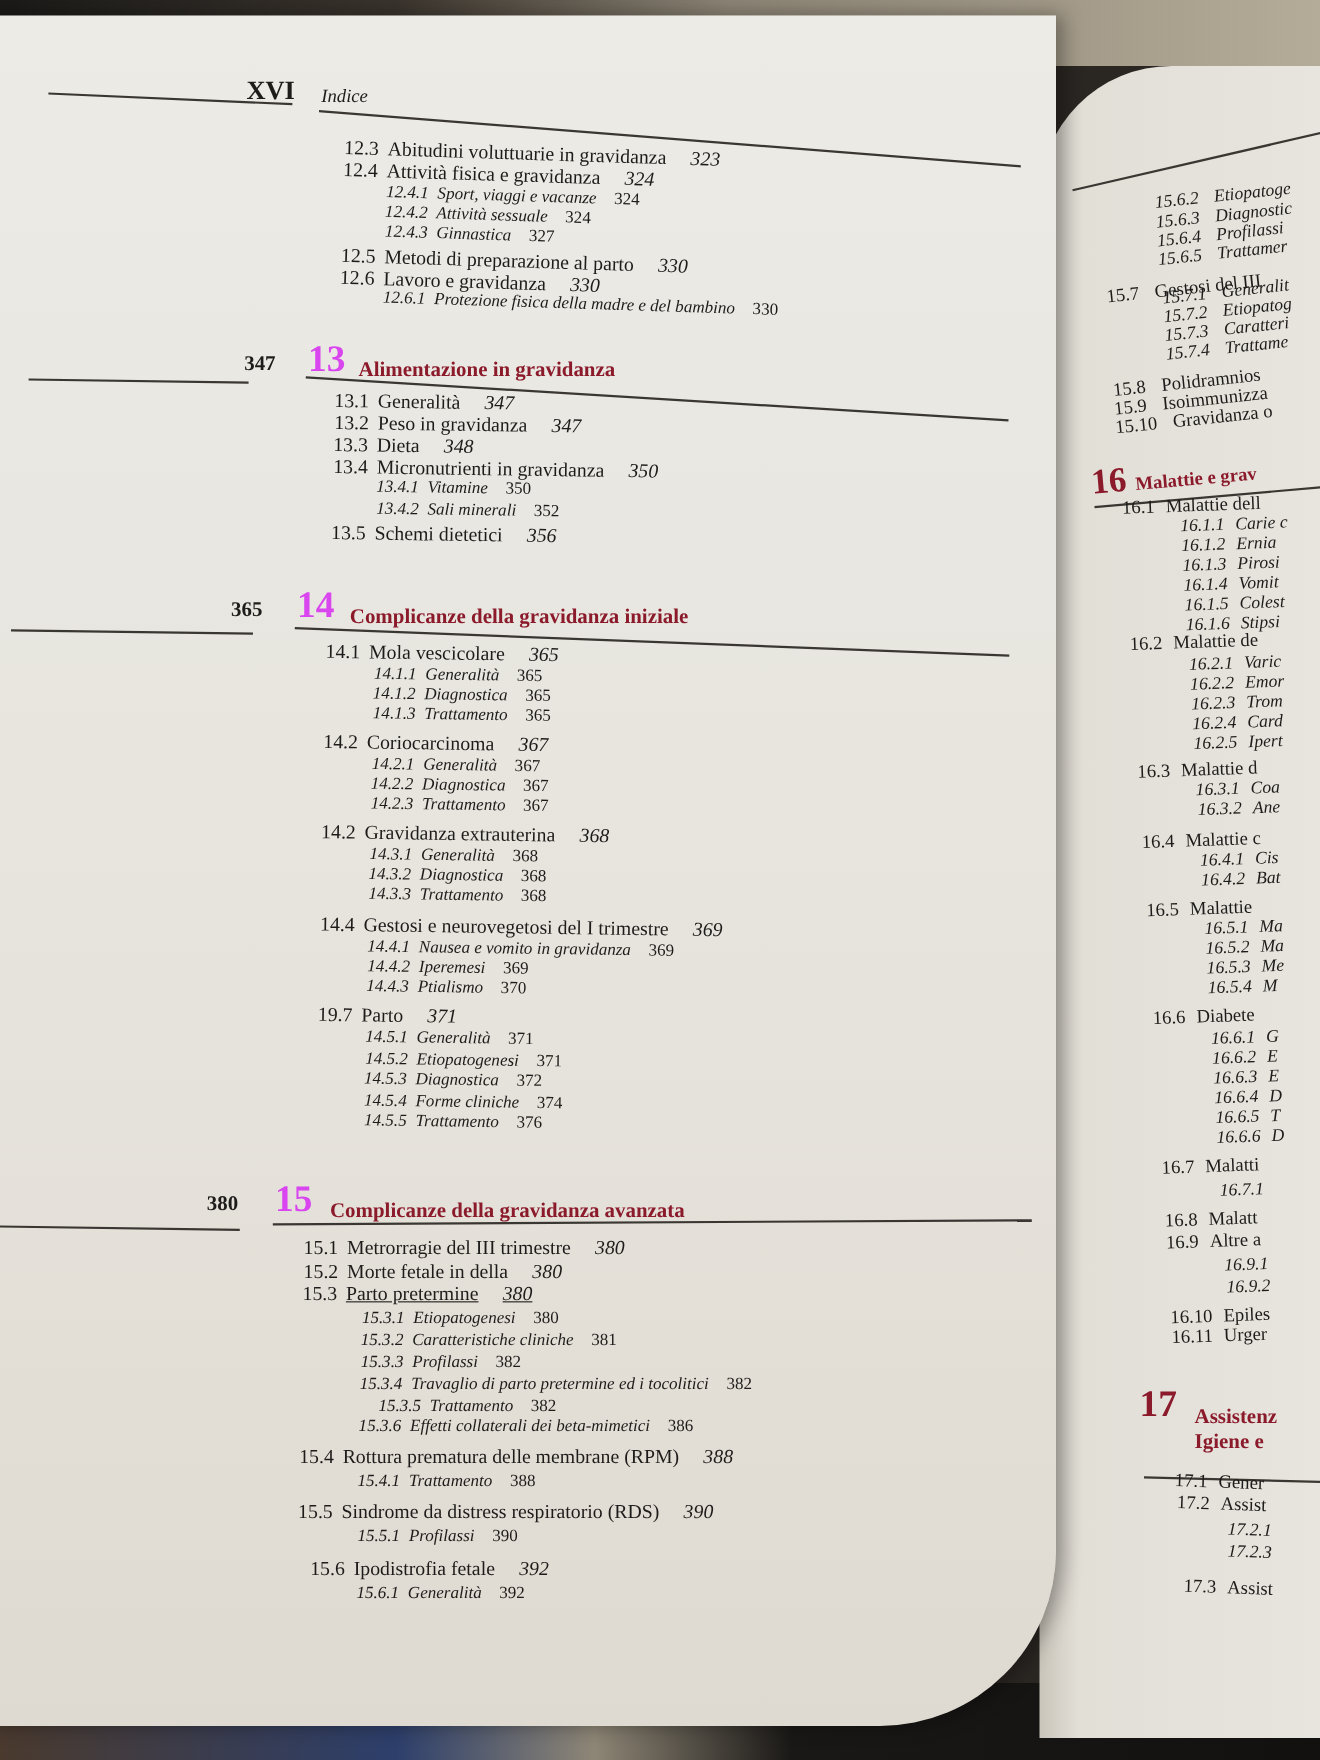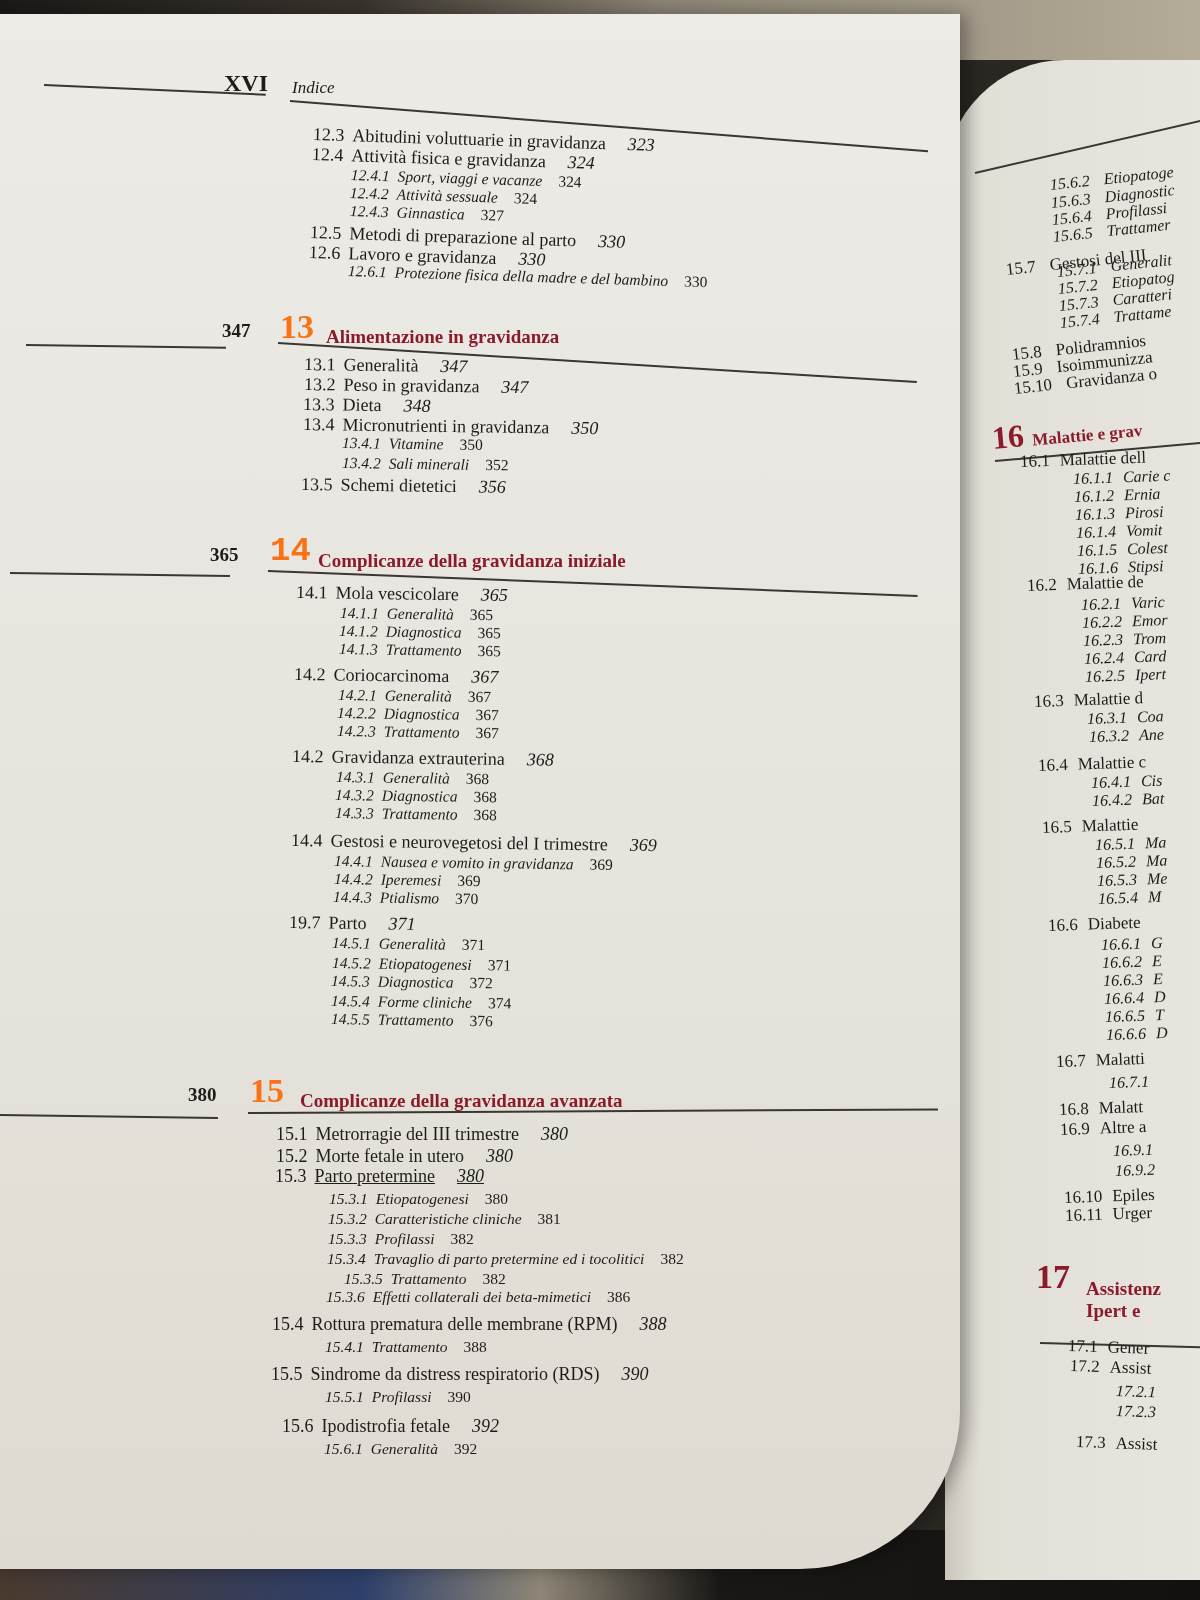--- a/index.html
+++ b/index.html
@@ -43,21 +43,21 @@
     }
     .toc-line .num { display: inline-block; }
     .toc-line .title { margin-left: 8px; }
     .toc-line .pg { margin-left: 22px; font-style: italic; }
     .toc-sub { font-style: italic; font-size: 15.5px; }
     .toc-sub .pg { font-style: normal; margin-left: 16px; }
     .chapter {
       position: absolute; white-space: nowrap;
     }
     .chapter .ch-pg { position: absolute; font-size: 19px; font-weight: bold; }
-    .chapter .ch-num { position: absolute; font-size: 34px; font-weight: bold; color: #f97316; }
+    .chapter .ch-num { position: absolute; font-size: 34px; font-weight: bold; color: #d946ef; }
     .chapter .ch-title { position: absolute; font-size: 19px; font-weight: bold; color: #8b1a2b; }
     .rp-line {
       position: absolute; white-space: nowrap; font-size: 17px;
       transform: rotate(-6deg); transform-origin: left center;
     }
     .rp-line .title { margin-left: 10px; }
     .rp-sub { font-style: italic; font-size: 16px; }
     .rp-ch { position: absolute; white-space: nowrap; color: #8b1a2b; font-weight: bold; }
   </style>
 </head>
@@ -127,21 +127,21 @@
     <div class="rp-line rp-sub" style="transform: rotate(-2deg); left: 1115px; top: 1162px;"><span>16.9.2</span><span class="title"></span></div>
     <div class="rp-line" style="transform: rotate(-2deg); left: 1064px; top: 1188px;"><span>16.10</span><span class="title">Epiles</span></div>
     <div class="rp-line" style="transform: rotate(-2deg); left: 1065px; top: 1206px;"><span>16.11</span><span class="title">Urger</span></div>
   </div>
 
 <div class="rp-ch" style="left:1036px;top:1258px;">
   <span style="font-size:34px;">17</span>
 </div>
 <div class="rp-ch" style="left:1086px;top:1278px;font-size:19px;line-height:22px;">
   <div>Assistenz</div>
-  <div>Ipert e</div>
+  <div>Igiene e</div>
 </div>
 <div class="rule" style="left:1040px;top:1342px;width:170px;transform:rotate(1.5deg);"></div>
 <div id="ch17-list">
     <div class="rp-line" style="transform: rotate(2deg); left: 1068px; top: 1336px;"><span>17.1</span><span class="title">Gener</span></div>
     <div class="rp-line" style="transform: rotate(2deg); left: 1070px; top: 1356px;"><span>17.2</span><span class="title">Assist</span></div>
     <div class="rp-line rp-sub" style="transform: rotate(2deg); left: 1116px; top: 1382px;"><span>17.2.1</span><span class="title"></span></div>
     <div class="rp-line rp-sub" style="transform: rotate(2deg); left: 1116px; top: 1402px;"><span>17.2.3</span><span class="title"></span></div>
     <div class="rp-line" style="transform: rotate(2deg); left: 1076px; top: 1432px;"><span>17.3</span><span class="title">Assist</span></div>
   </div>
 
@@ -172,21 +172,21 @@
     <div class="rule" style="left: 278px; top: 342px; width: 640px; transform: rotate(3.5deg);"></div>
     <div class="toc-line" style="left: 304px; top: 354px; transform: rotate(0.8deg); transform-origin: left center;"><span class="num">13.1</span><span class="title">Generalità</span><span class="pg">347</span></div>
     <div class="toc-line" style="left: 304px; top: 374px; transform: rotate(0.8deg); transform-origin: left center;"><span class="num">13.2</span><span class="title">Peso in gravidanza</span><span class="pg">347</span></div>
     <div class="toc-line" style="left: 303px; top: 394px; transform: rotate(0.8deg); transform-origin: left center;"><span class="num">13.3</span><span class="title">Dieta</span><span class="pg">348</span></div>
     <div class="toc-line" style="left: 303px; top: 414px; transform: rotate(0.8deg); transform-origin: left center;"><span class="num">13.4</span><span class="title">Micronutrienti in gravidanza</span><span class="pg">350</span></div>
     <div class="toc-line toc-sub" style="left: 342px; top: 434px; transform: rotate(0.8deg); transform-origin: left center;"><span class="num">13.4.1</span><span class="title">Vitamine</span><span class="pg">350</span></div>
     <div class="toc-line toc-sub" style="left: 342px; top: 454px; transform: rotate(0.8deg); transform-origin: left center;"><span class="num">13.4.2</span><span class="title">Sali minerali</span><span class="pg">352</span></div>
     <div class="toc-line" style="left: 301px; top: 474px; transform: rotate(0.8deg); transform-origin: left center;"><span class="num">13.5</span><span class="title">Schemi dietetici</span><span class="pg">356</span></div>
     <div class="chapter" style="left: 0px; top: 536px;">
       <span class="ch-pg" style="left: 210px; top: 8px;">365</span>
-      <span class="ch-num" style="left: 270px; top: -4px; font-family: Liberation Mono, monospace;">14</span>
+      <span class="ch-num" style="left: 270px; top: -4px;">14</span>
       <span class="ch-title" style="left: 318px; top: 14px;">Complicanze della gravidanza iniziale</span>
     </div>
     <div class="rule" style="left: 10px; top: 572px; width: 220px; transform: rotate(0.8deg);"></div>
     <div class="rule" style="left: 268px; top: 570px; width: 650px; transform: rotate(2.2deg);"></div>
     <div class="toc-line" style="left: 296px; top: 582px; transform: rotate(0.8deg); transform-origin: left center;"><span class="num">14.1</span><span class="title">Mola vescicolare</span><span class="pg">365</span></div>
     <div class="toc-line toc-sub" style="left: 340px; top: 604px; transform: rotate(0.8deg); transform-origin: left center;"><span class="num">14.1.1</span><span class="title">Generalità</span><span class="pg">365</span></div>
     <div class="toc-line toc-sub" style="left: 339px; top: 622px; transform: rotate(0.8deg); transform-origin: left center;"><span class="num">14.1.2</span><span class="title">Diagnostica</span><span class="pg">365</span></div>
     <div class="toc-line toc-sub" style="left: 339px; top: 640px; transform: rotate(0.8deg); transform-origin: left center;"><span class="num">14.1.3</span><span class="title">Trattamento</span><span class="pg">365</span></div>
     <div class="toc-line" style="left: 294px; top: 664px; transform: rotate(0.8deg); transform-origin: left center;"><span class="num">14.2</span><span class="title">Coriocarcinoma</span><span class="pg">367</span></div>
     <div class="toc-line toc-sub" style="left: 338px; top: 686px; transform: rotate(0.8deg); transform-origin: left center;"><span class="num">14.2.1</span><span class="title">Generalità</span><span class="pg">367</span></div>
@@ -207,21 +207,21 @@
     <div class="toc-line toc-sub" style="left: 331px; top: 992px; transform: rotate(0.8deg); transform-origin: left center;"><span class="num">14.5.4</span><span class="title">Forme cliniche</span><span class="pg">374</span></div>
     <div class="toc-line toc-sub" style="left: 331px; top: 1010px; transform: rotate(0.8deg); transform-origin: left center;"><span class="num">14.5.5</span><span class="title">Trattamento</span><span class="pg">376</span></div>
     <div class="chapter" style="left: 0px; top: 1076px;">
       <span class="ch-pg" style="left: 188px; top: 8px;">380</span>
       <span class="ch-num" style="left: 250px; top: -4px;">15</span>
       <span class="ch-title" style="left: 300px; top: 14px;">Complicanze della gravidanza avanzata</span>
     </div>
     <div class="rule" style="left: 0px; top: 1114px; width: 218px; transform: rotate(0.8deg);"></div>
     <div class="rule" style="left: 248px; top: 1112px; width: 690px; transform: rotate(-0.3deg);"></div>
     <div class="toc-line" style="left: 276px; top: 1124px;"><span class="num">15.1</span><span class="title">Metrorragie del III trimestre</span><span class="pg">380</span></div>
-    <div class="toc-line" style="left: 276px; top: 1146px;"><span class="num">15.2</span><span class="title">Morte fetale in utero</span><span class="pg">380</span></div>
+    <div class="toc-line" style="left: 276px; top: 1146px;"><span class="num">15.2</span><span class="title">Morte fetale in della</span><span class="pg">380</span></div>
     <div class="toc-line" style="left: 275px; top: 1166px; text-decoration: underline;"><span class="num">15.3</span><span class="title">Parto pretermine</span><span class="pg">380</span></div>
     <div class="toc-line toc-sub" style="left: 329px; top: 1190px;"><span class="num">15.3.1</span><span class="title">Etiopatogenesi</span><span class="pg">380</span></div>
     <div class="toc-line toc-sub" style="left: 328px; top: 1210px;"><span class="num">15.3.2</span><span class="title">Caratteristiche cliniche</span><span class="pg">381</span></div>
     <div class="toc-line toc-sub" style="left: 328px; top: 1230px;"><span class="num">15.3.3</span><span class="title">Profilassi</span><span class="pg">382</span></div>
     <div class="toc-line toc-sub" style="left: 327px; top: 1250px;"><span class="num">15.3.4</span><span class="title">Travaglio di parto pretermine ed i tocolitici</span><span class="pg">382</span></div>
     <div class="toc-line toc-sub" style="left: 327px; top: 1270px; margin-left: 17px;"><span class="num">15.3.5</span><span class="title">Trattamento</span><span class="pg">382</span></div>
     <div class="toc-line toc-sub" style="left: 326px; top: 1288px;"><span class="num">15.3.6</span><span class="title">Effetti collaterali dei beta-mimetici</span><span class="pg">386</span></div>
     <div class="toc-line" style="left: 272px; top: 1314px;"><span class="num">15.4</span><span class="title">Rottura prematura delle membrane (RPM)</span><span class="pg">388</span></div>
     <div class="toc-line toc-sub" style="left: 325px; top: 1338px;"><span class="num">15.4.1</span><span class="title">Trattamento</span><span class="pg">388</span></div>
     <div class="toc-line" style="left: 271px; top: 1364px;"><span class="num">15.5</span><span class="title">Sindrome da distress respiratorio (RDS)</span><span class="pg">390</span></div>

